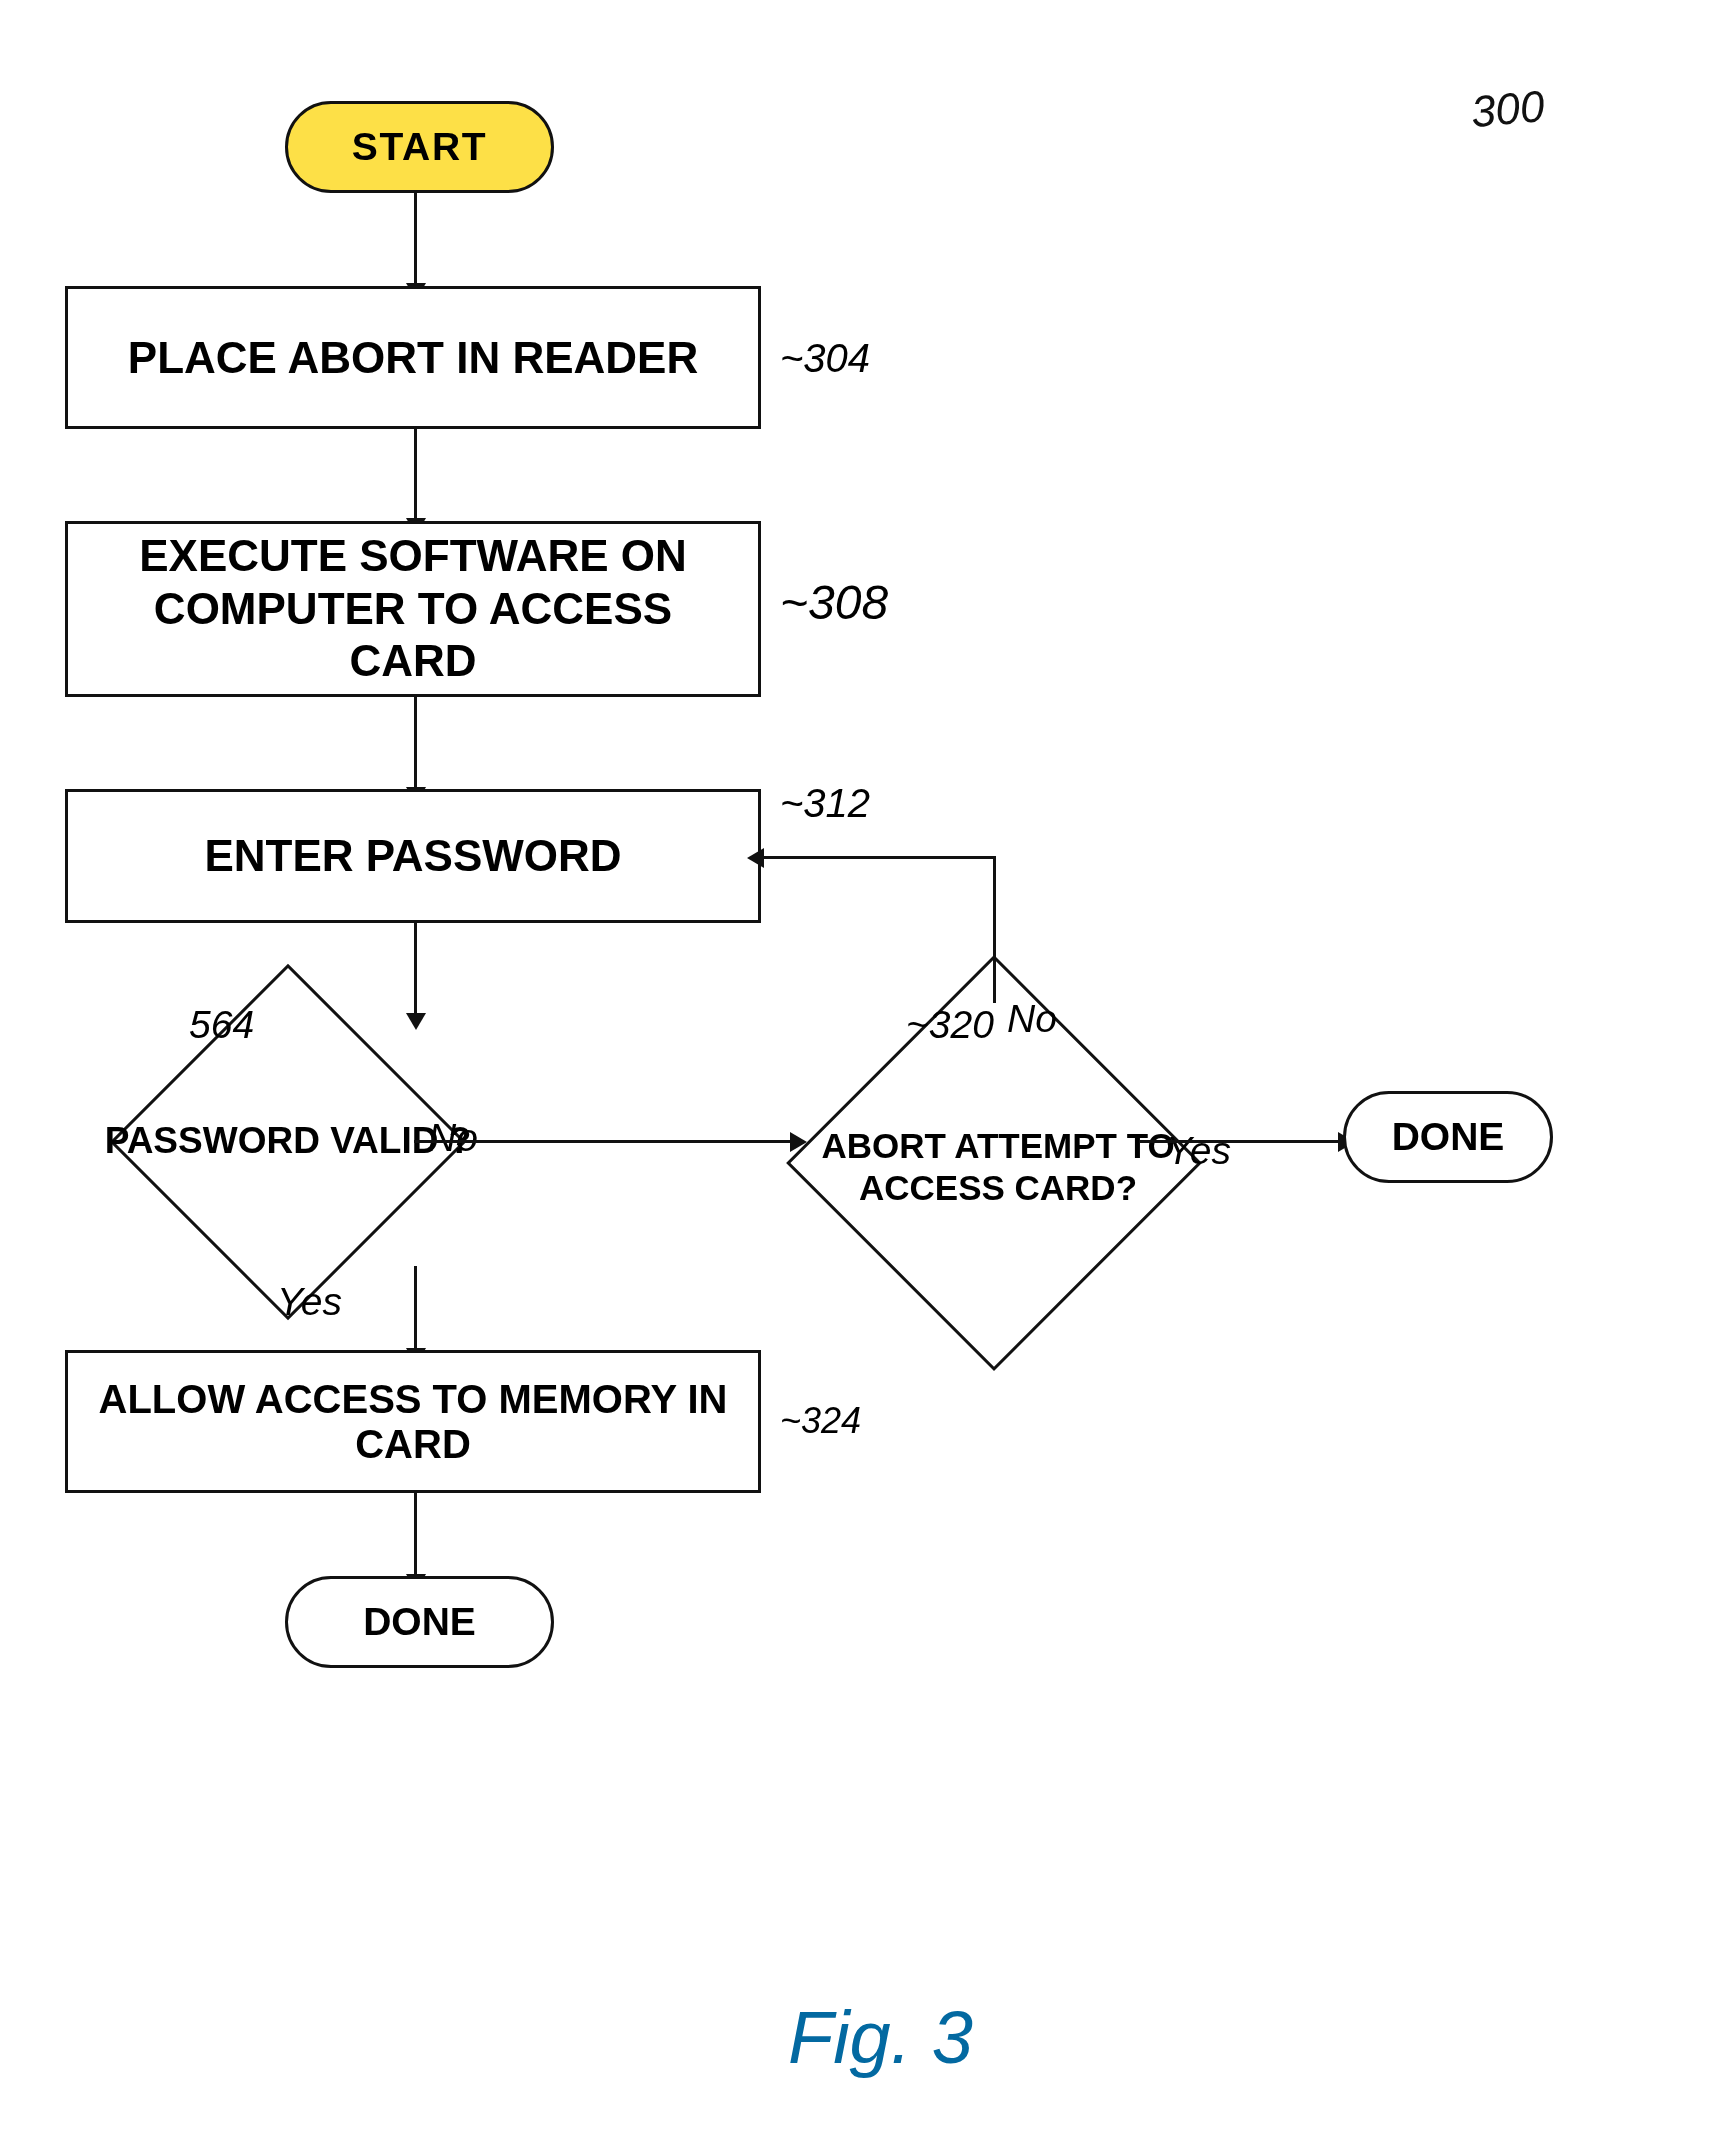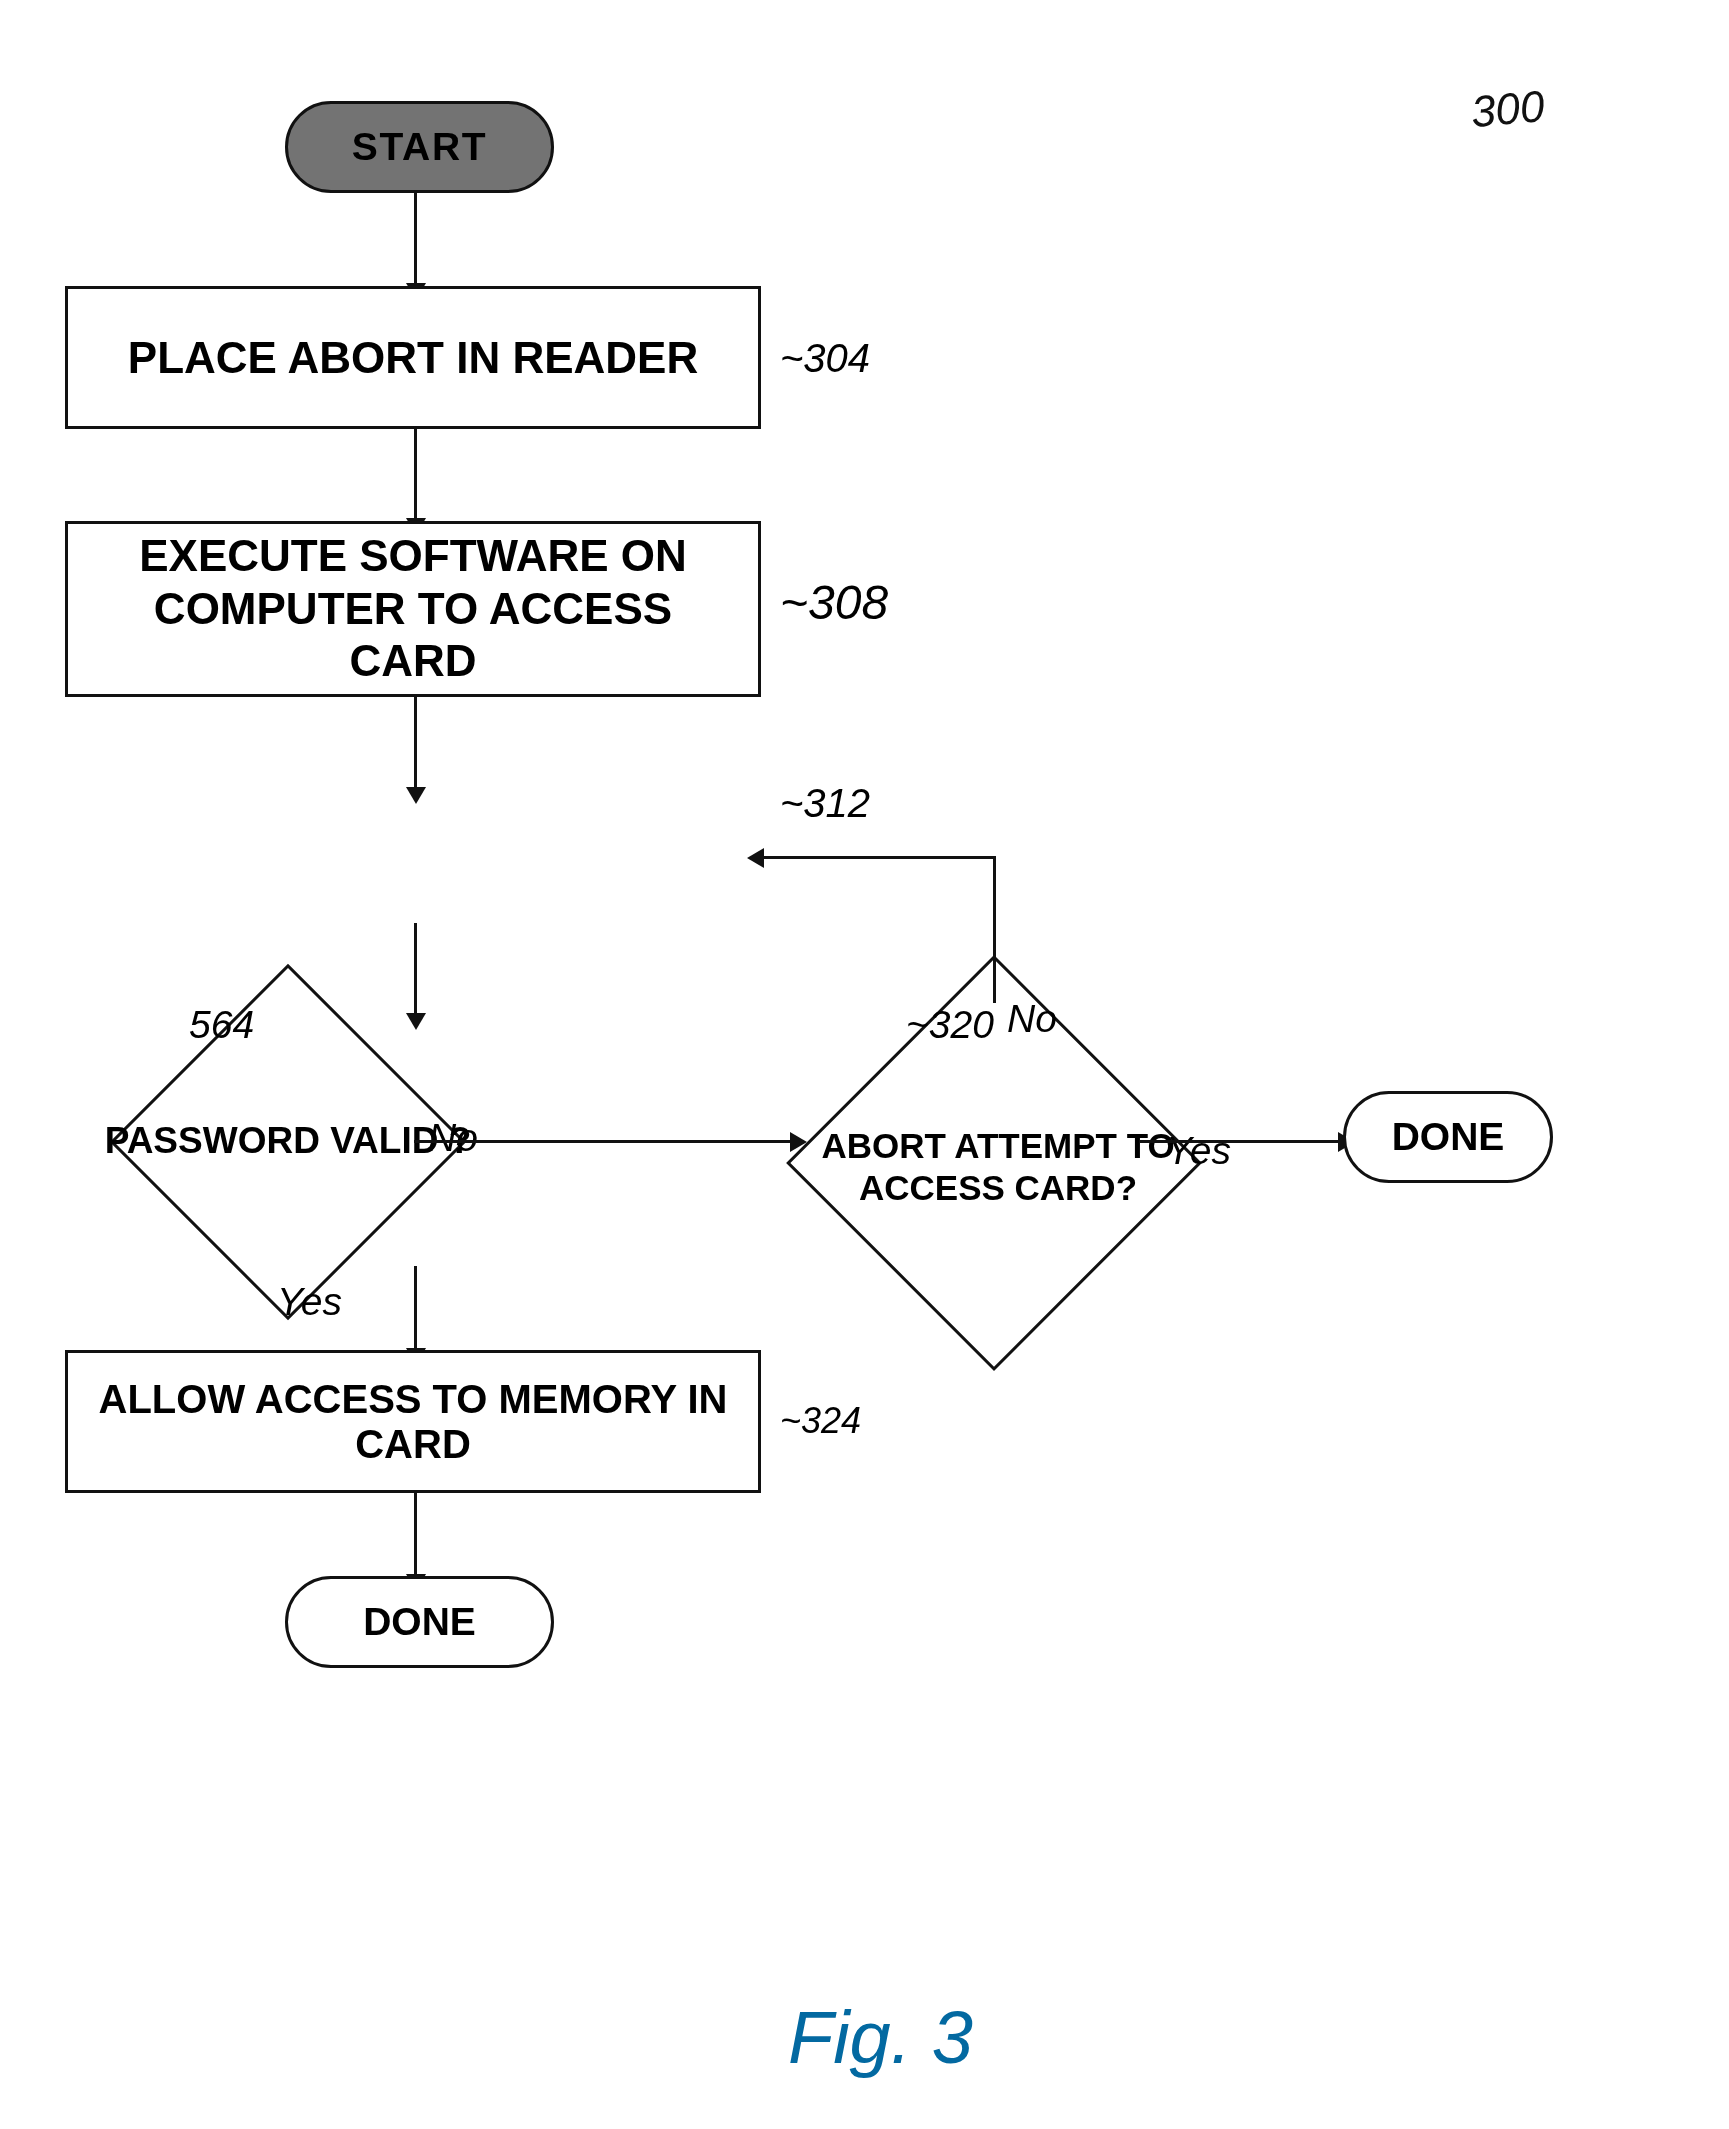--- a/index.html
+++ b/index.html
@@ -36,21 +36,21 @@
       position: absolute;
       top: 67px;
       left: 285px;
       width: 269px;
       height: 92px;
       border: 3.4px solid #111;
       border-radius: 46px;
       display: flex;
       align-items: center;
       justify-content: center;
-      background: #737373;
+      background: #fde047;
     }
     .oval-start span {
       font-size: 39px;
       font-weight: bold;
       letter-spacing: 1.7px;
     }
 
     
     .arrow-1 {
       position: absolute;
@@ -515,20 +515,23 @@
 
   <div class="arrow-2"></div>
 
   <div class="box-308">
     <span>EXECUTE SOFTWARE ON COMPUTER TO ACCESS CARD</span>
   </div>
   <div class="ref-308">~308</div>
 
   <div class="arrow-3"></div>
 
+  <div class="box-312">
+    <span>ENTER PASSWORD</span>
+  </div>
   <div class="ref-312">~312</div>
 
   <div class="arrow-4"></div>
 
   <div class="diamond-316"></div>
   <div class="diamond-316-text">
     <span>PASSWORD VALID ?</span>
   </div>
   <div class="ref-316">564</div>
 

